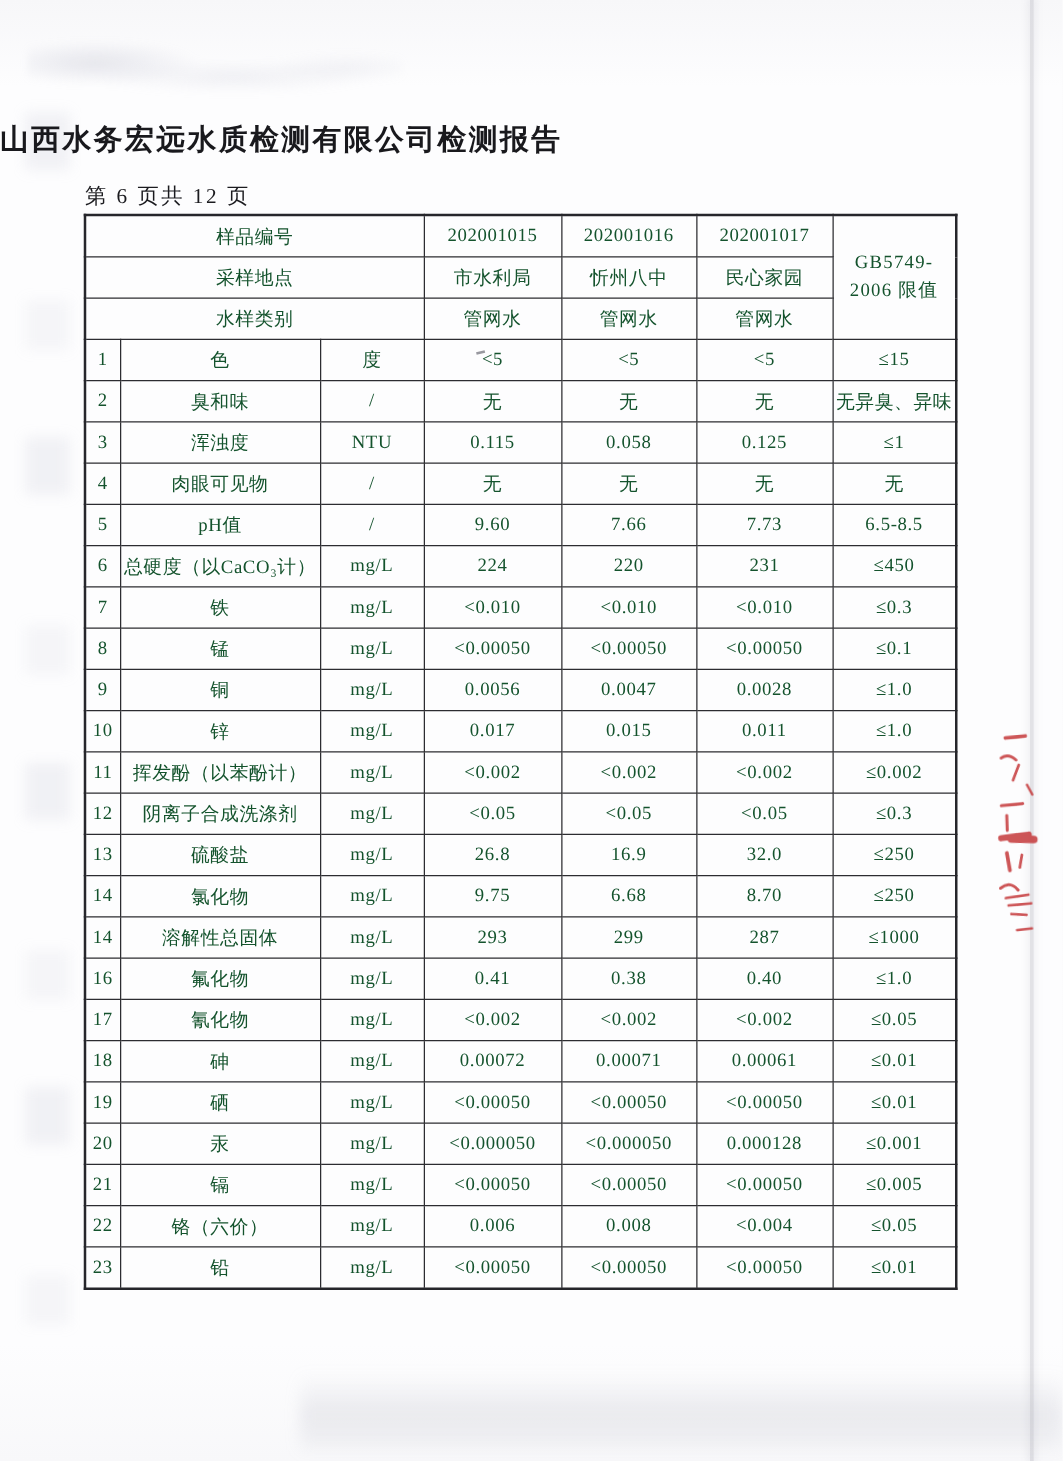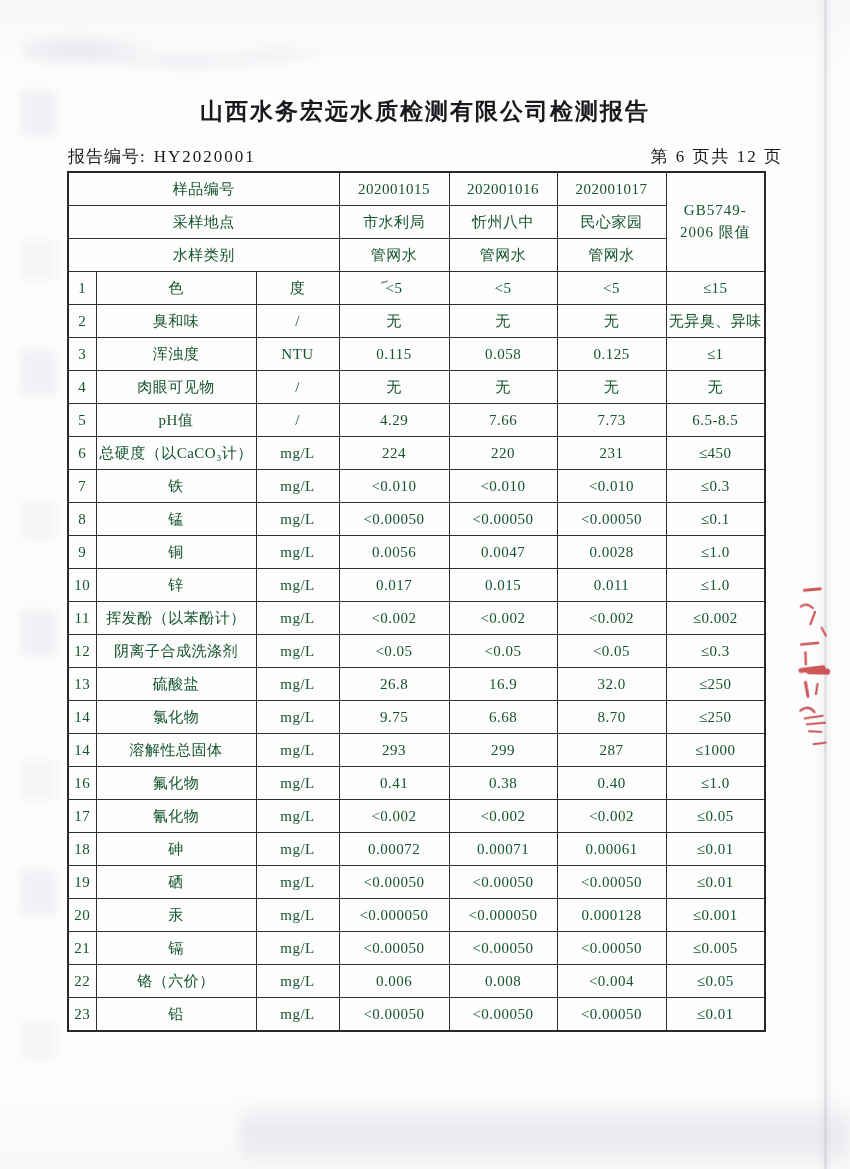--- a/index.html
+++ b/index.html
@@ -40,21 +40,21 @@
     background:linear-gradient(180deg,transparent,rgba(168,170,185,.20) 55%,rgba(168,170,185,.08));
     filter:blur(6px);
   }
   .tick-mark{
     left:381px;top:281px;width:7px;height:2px;
     background:rgba(70,70,80,.55);transform:rotate(-14deg);
   }
   
   .doc-title{
     position:absolute;left:0;top:96px;width:850px;
-    text-align:center;font-family:"DejaVu Sans","Liberation Sans",sans-serif;
+    text-align:left;font-family:"DejaVu Sans","Liberation Sans",sans-serif;
     font-weight:700;font-size:23px;letter-spacing:2px;color:#19191d;
   }
   .meta-line{
     position:absolute;left:68px;top:145px;width:715px;
     display:flex;justify-content:space-between;align-items:baseline;
     font-size:17px;
   }
   .meta-left{letter-spacing:1px;}
   .meta-left .num{font-family:"Liberation Serif",serif;letter-spacing:2px;margin-left:8px;}
   .meta-right{letter-spacing:2px;}
@@ -88,23 +88,20 @@
 <div class="paper"></div>
 
 <div class="artifact smudge-topleft"></div>
 <div class="artifact smudge-leftedge"></div>
 <div class="artifact fold-line"></div>
 <div class="artifact smudge-bottom"></div>
 <div class="artifact tick-mark"></div>
 
 <div class="doc-title">山西水务宏远水质检测有限公司检测报告</div>
 <div class="meta-line">
-  <div class="meta-left">
-    <span>报告编号:</span><span class="num">HY2020001</span>
-  </div>
   <div class="meta-right">第 6 页共 12 页</div>
 </div>
 
 <table class="report">
   <colgroup>
     <col style="width:28px">
       <col style="width:160px">
       <col style="width:83px">
     <col style="width:110px">
       <col style="width:108px">
@@ -171,21 +168,21 @@
         <td>/</td>
         <td>无</td>
         <td>无</td>
         <td>无</td>
         <td>无</td>
       </tr>
       <tr>
         <td class="num-cell">5</td>
         <td class="name-cell">pH值</td>
         <td>/</td>
-        <td>4.29</td>
+        <td>9.60</td>
         <td>7.66</td>
         <td>7.73</td>
         <td>6.5-8.5</td>
       </tr>
       <tr>
         <td class="num-cell">6</td>
         <td class="name-cell">总硬度（以CaCO₃计）</td>
         <td>mg/L</td>
         <td>224</td>
         <td>220</td>

